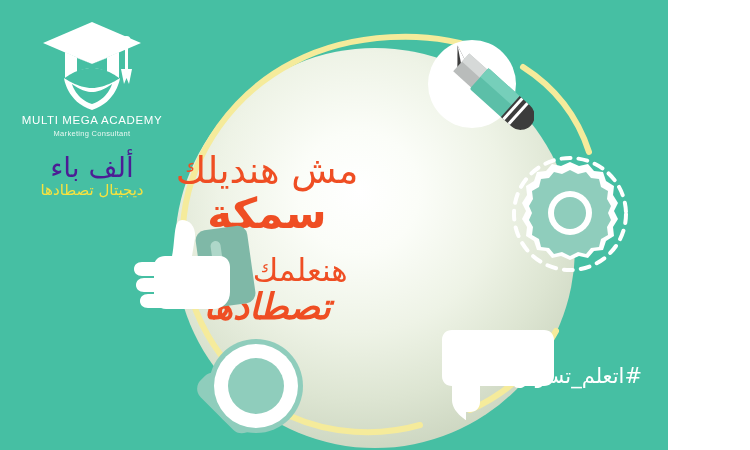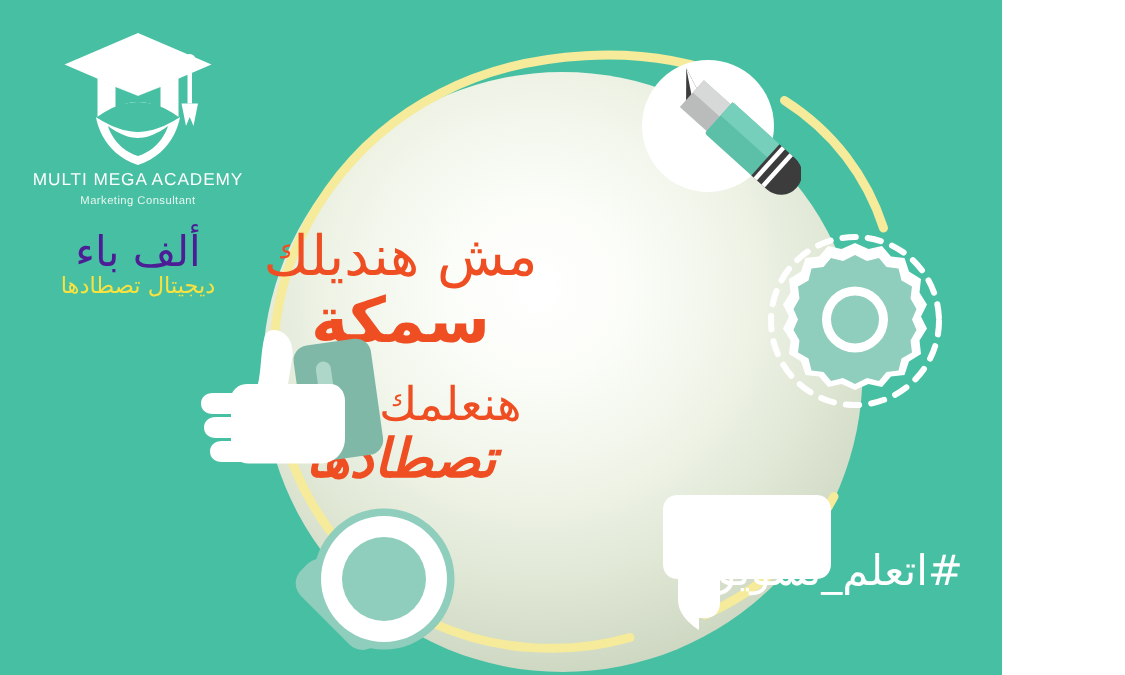--- a/index.html
+++ b/index.html
@@ -146,21 +146,21 @@
     width: 116px;
     height: 100px;
   }
 
   
   .hashtag {
     position: absolute;
     right: 26px;
     top: 364px;
     color: #ffffff;
-    font-size: 28px;
+    font-size: 21px;
     direction: rtl;
     letter-spacing: 0px;
     font-family: "DejaVu Sans", sans-serif;
     white-space: nowrap;
   }
 </style>
 </head>
 <body>
 
 <div class="poster">

